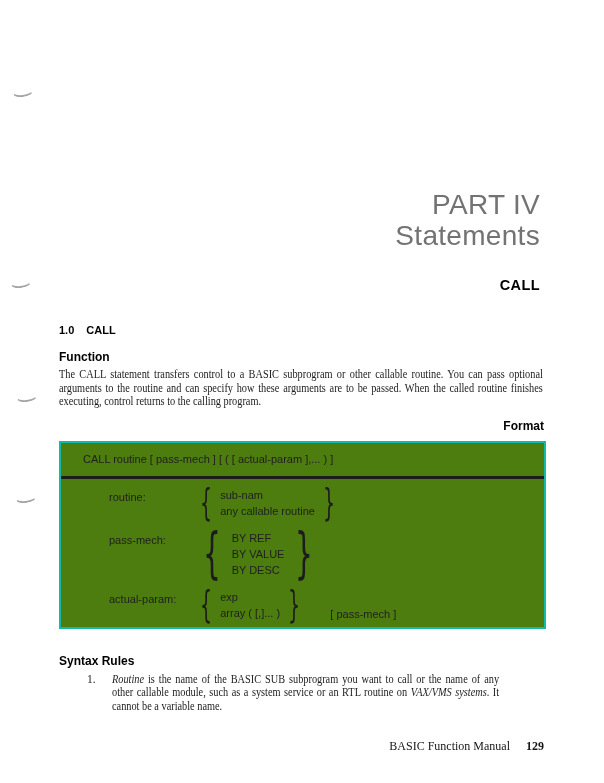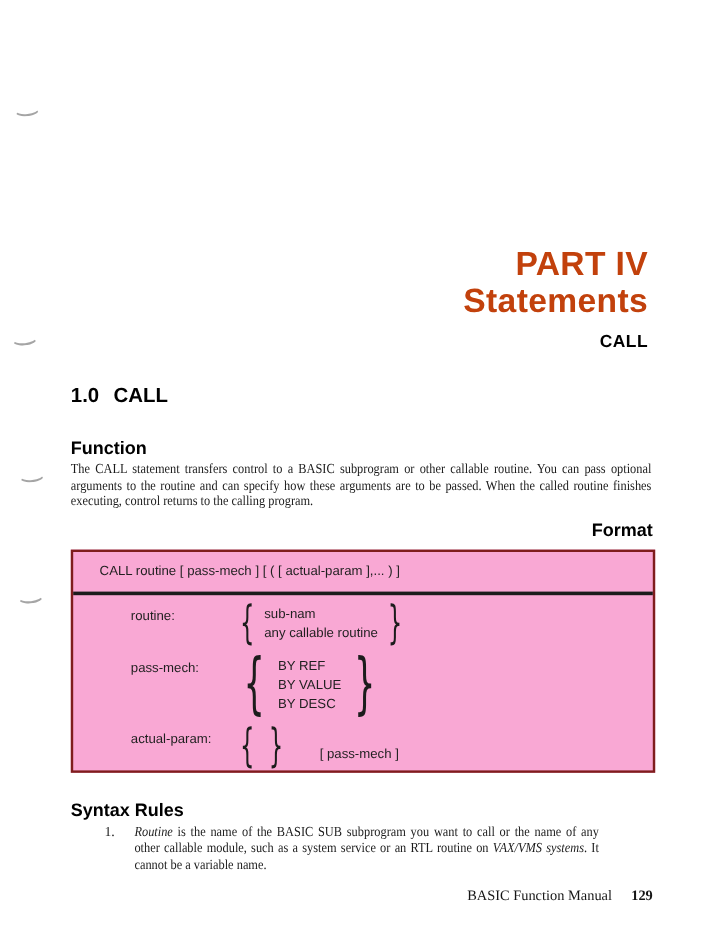--- a/index.html
+++ b/index.html
@@ -26,60 +26,60 @@
     opacity: .8;
     transform: rotate(-6deg);
   }
   .m1 { left: 12px; top: 86px; }
   .m2 { left: 10px; top: 277px; }
   .m3 { left: 16px; top: 391px; }
   .m4 { left: 15px; top: 492px; }
 
   .part-heading {
     position: absolute;
-    top: 204px; right: 64px;
+    top: 189px; right: 64px;
     text-align: right;
     font-family: "Liberation Sans", sans-serif;
-    font-weight: bold;
+    font-weight: normal;
     font-size: 28px;
     line-height: 31px;
     letter-spacing: .3px;
-    color: #c2410c;
+    color: #737373;
   }
   .running-head {
     position: absolute;
     top: 277px; right: 64px;
     font-family: "Liberation Sans", sans-serif;
     font-weight: bold;
     font-size: 14.5px;
     letter-spacing: .4px;
     color: #000;
   }
 
   .content {
     position: absolute;
     left: 59px; top: 321px;
     width: 485px;
   }
 
   .section-heading {
-    margin: 0 0 29px 0;
-    font-family: "Liberation Sans", sans-serif;
-    font-weight: bold;
-    font-size: 17px;
+    margin: 0 0 12px 0;
+    font-family: "Liberation Sans", sans-serif;
+    font-weight: bold;
+    font-size: 11px;
     line-height: 18px;
     color: #000;
   }
   .section-heading .sec-title { margin-left: 12px; }
 
   .sub-label {
     margin: 0 0 5px 0;
     font-family: "Liberation Sans", sans-serif;
     font-weight: bold;
-    font-size: 15px;
+    font-size: 12px;
     line-height: 12px;
     color: #000;
   }
   .label-format { margin-bottom: 9px; text-align: right; }
   .label-rules { margin-top: 26px; margin-bottom: 6px; }
 
   .cond {
     transform: scaleX(0.896);
     transform-origin: 0 0;
   }
@@ -87,24 +87,24 @@
     margin: 0 0 11px 0;
     width: 540px;
     font-size: 11.5px;
     line-height: 13.5px;
     text-align: justify;
   }
 
   
   .format-box {
     width: 483px;
-    border: 2px solid #7f1d1d;
+    border: 2px solid #14b8a6;
     font-family: "Liberation Sans", sans-serif;
     color: #1f1f1f;
-    background: #f9a8d4;
+    background: #4d7c0f;
   }
   .fb-row1 {
     padding: 10px 6px 10px 22px;
     border-bottom: 3px solid #1c1c1c;
     font-size: 11px;
     line-height: 13px;
   }
   .fb-defs { padding: 8px 0 6px 0; }
   .fb-def { display: flex; margin: 0 0 11px 0; }
   .fb-def:last-child { margin-bottom: 0; }
@@ -221,20 +221,24 @@
               <div>BY DESC</div>
             </div>
             <span class="brace b3">}</span>
           </div>
         </div>
 
         <div class="fb-def">
           <div class="fb-term">actual-param:</div>
           <div class="fb-group">
             <span class="brace b2">{</span>
+            <div class="fb-opts">
+              <div>exp</div>
+              <div>array ( [,]... )</div>
+            </div>
             <span class="brace b2">}</span>
           </div>
           <div class="fb-suffix">[ pass-mech ]</div>
         </div>
 
       </div>
     </div>
 
     <h3 class="sub-label label-rules">Syntax Rules</h3>
 

